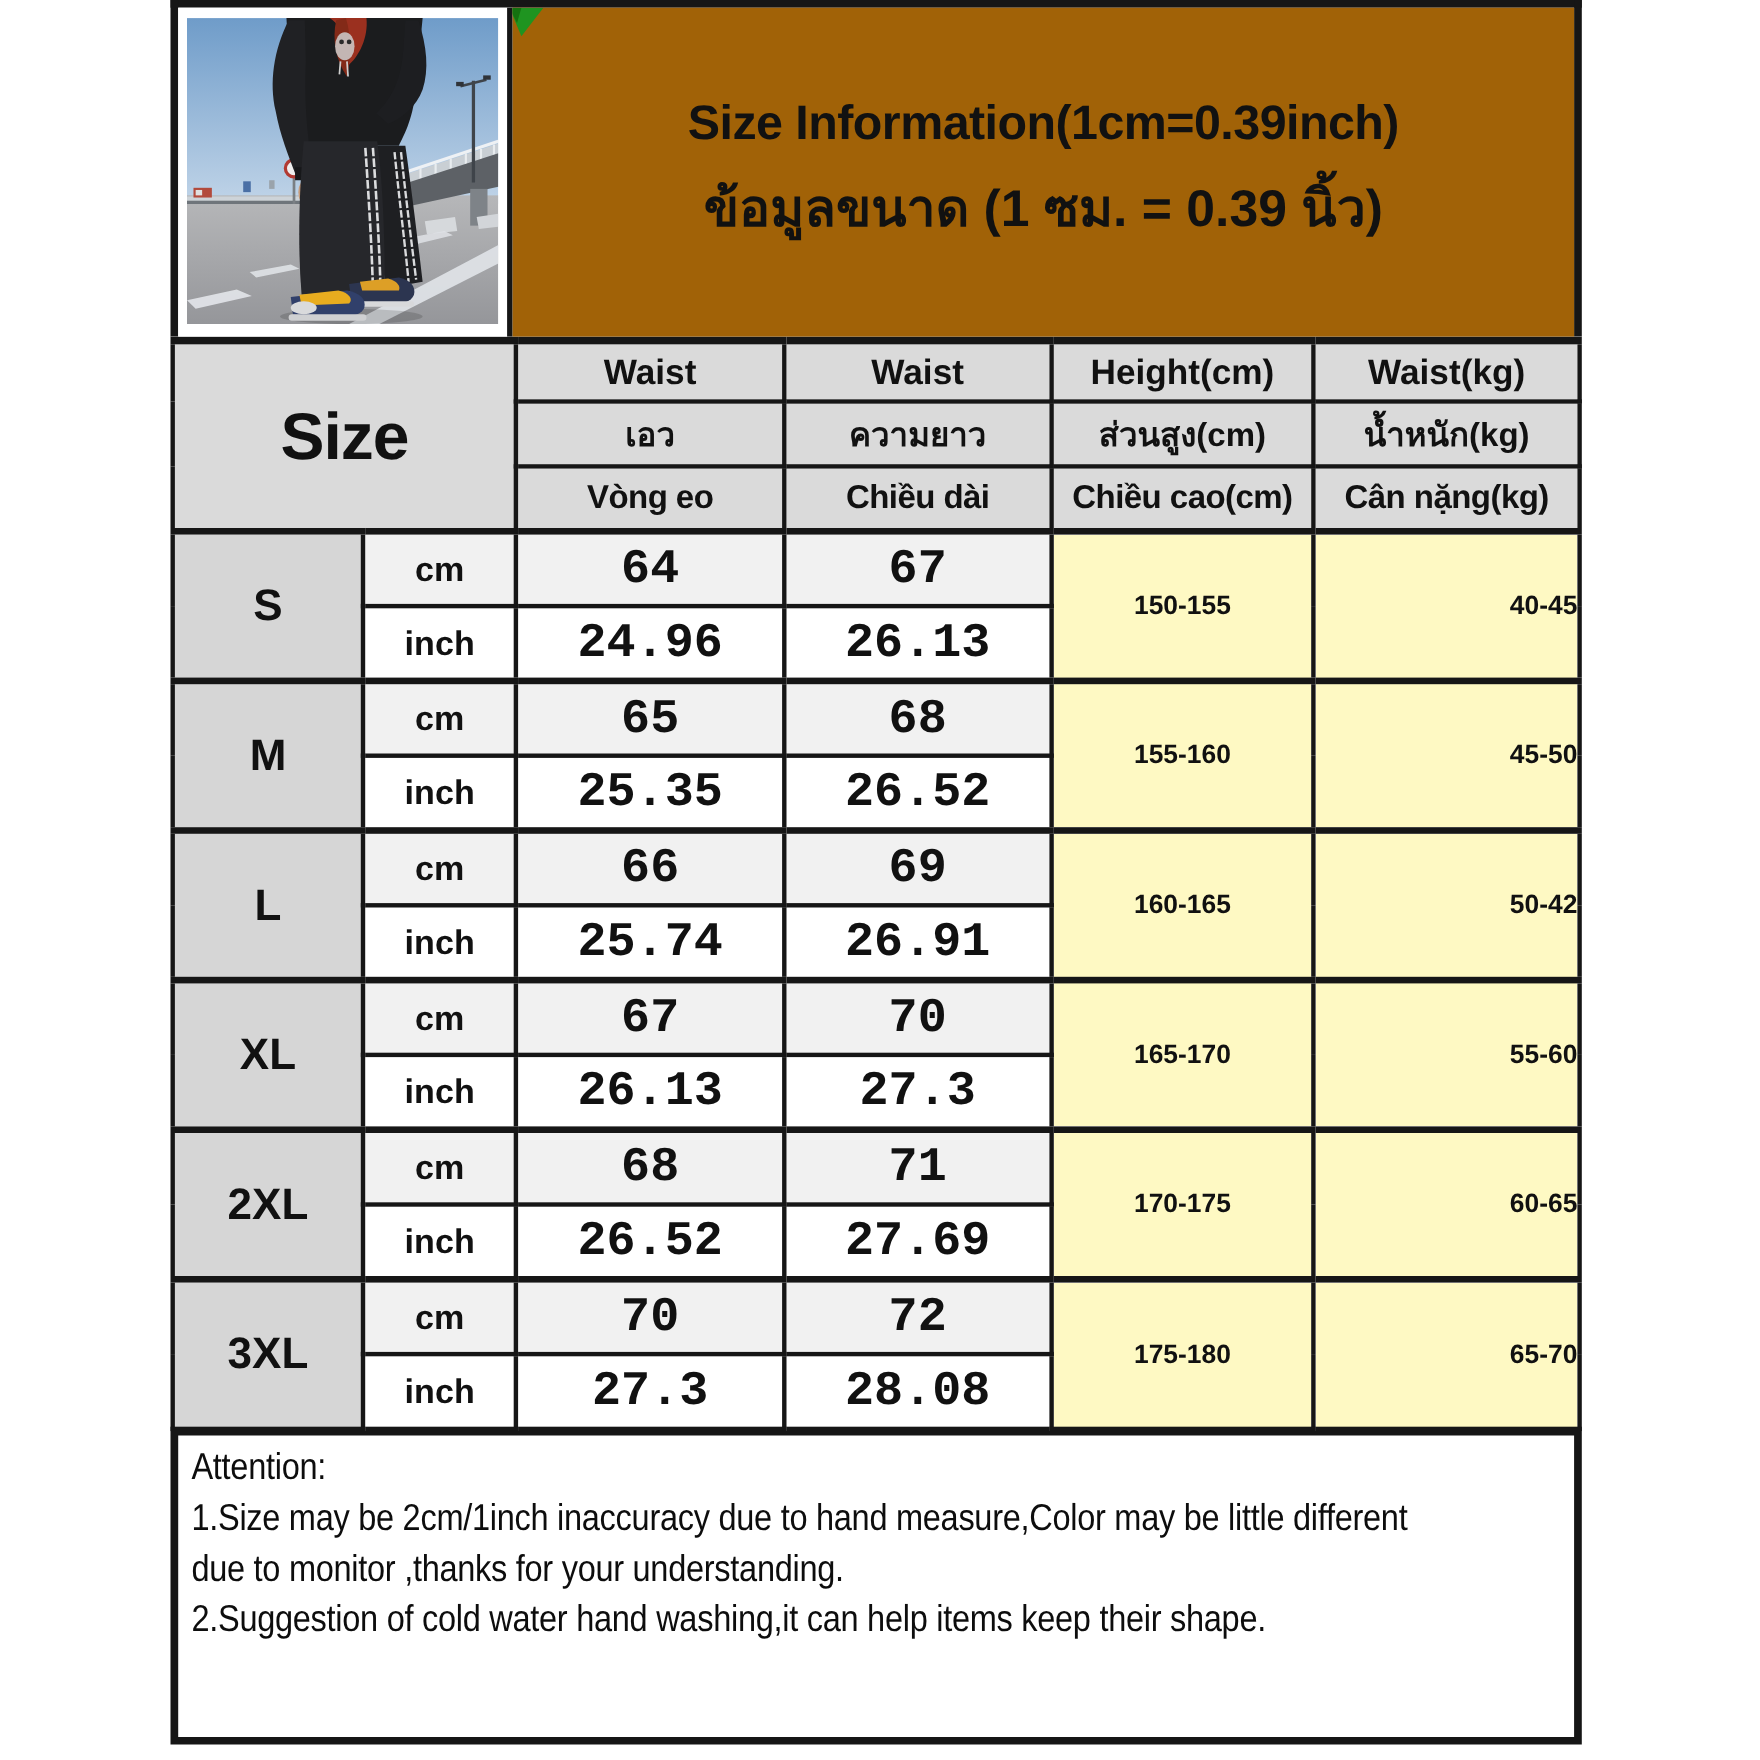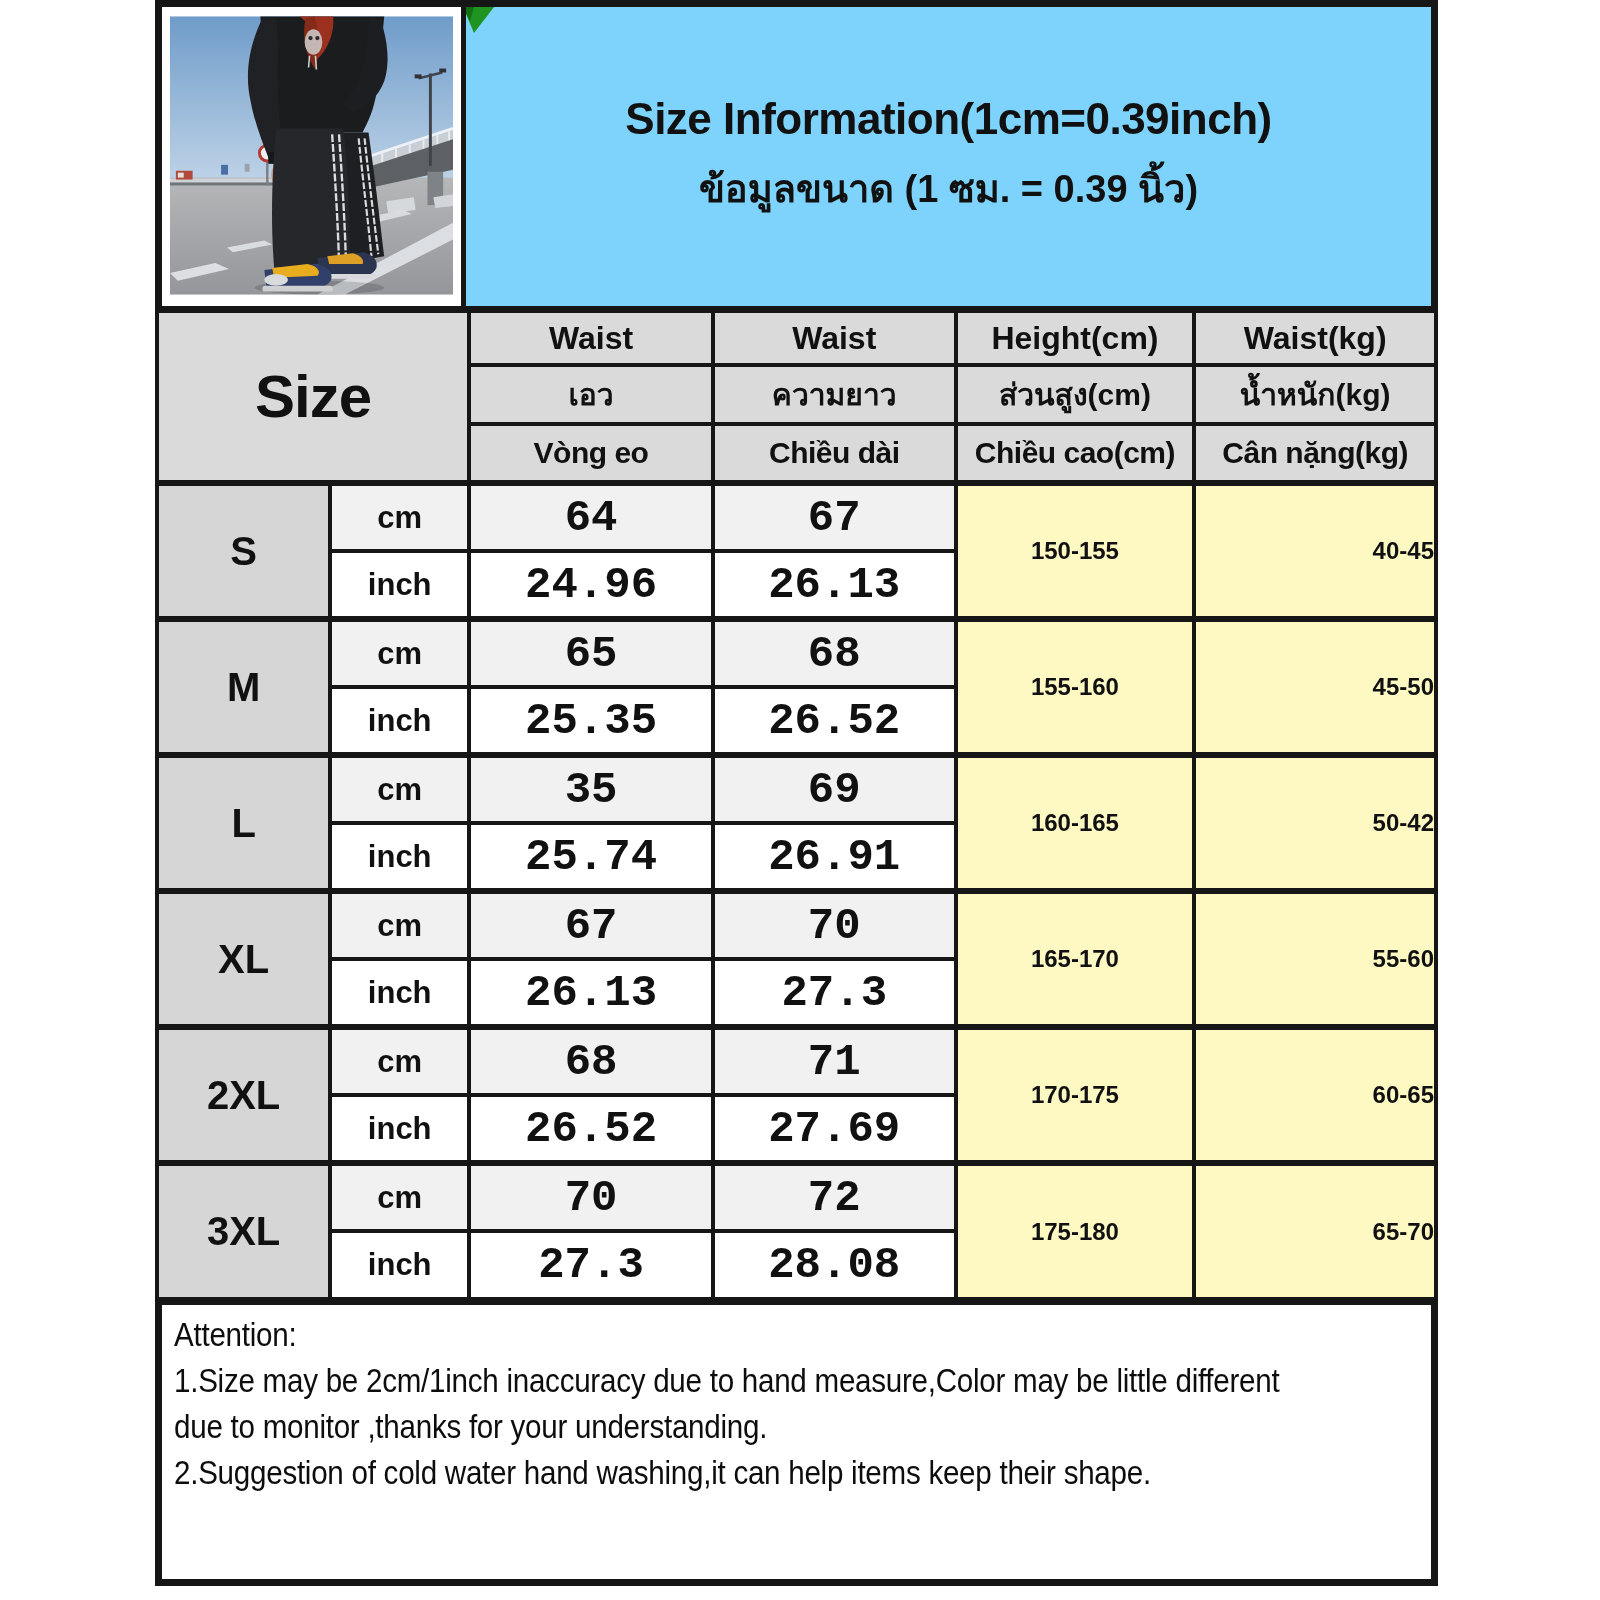--- a/index.html
+++ b/index.html
@@ -7,24 +7,24 @@
     width:1600px;height:1600px;background:#ffffff;position:relative;
     font-family:"Liberation Sans","DejaVu Sans",sans-serif;color:#111;
     -webkit-font-smoothing:antialiased;
   }
   .sheet{position:absolute;left:155px;top:0;width:1283px;}
 
   
   .top-band{display:flex;border:7px solid #161616;border-bottom:0;height:299px;background:#fff;}
   .photo-box{width:304px;flex:none;border-right:5px solid #161616;background:#ffffff;padding:8px;box-sizing:border-box;}
   .photo-box svg{display:block;width:283px;height:281px;}
-  .title-box{flex:1;background:#7dd3fc;position:relative;display:flex;flex-direction:column;
+  .title-box{flex:1;background:#a16207;position:relative;display:flex;flex-direction:column;
     justify-content:center;align-items:center;gap:14px;overflow:hidden;}
   .title-en{font-size:44px;font-weight:700;letter-spacing:-0.5px;}
-  .title-th{font-size:38px;font-weight:700;}
+  .title-th{font-size:47px;font-weight:700;}
   .title-vi{font-size:42px;font-weight:700;letter-spacing:-0.5px;}
   .corner-flag{position:absolute;left:-6px;top:0;width:34px;height:26px;}
 
   
   table.size-table{border-collapse:collapse;table-layout:fixed;width:100%;background:#fff;}
   table.size-table td{border:4px solid #161616;text-align:center;vertical-align:middle;
     font-weight:700;padding:0;overflow:hidden;}
   col.c-letter{width:172px}col.c-unit{width:138px}col.c-waist{width:242px}
   col.c-length{width:241px}col.c-height{width:237px}col.c-weight{width:240px}
 
@@ -237,21 +237,21 @@
     </tr>
     <tr class="brow row-inch">
       <td class="unit">inch</td>
       <td class="val">25.35</td>
       <td class="val">26.52</td>
     </tr>
 
     <tr class="brow row-cm bsep">
       <td class="sz edge-l" rowspan="2">L</td>
       <td class="unit">cm</td>
-      <td class="val">35</td>
+      <td class="val">66</td>
       <td class="val">69</td>
       <td class="range" rowspan="2">160-165</td>
       <td class="range edge-r" rowspan="2">50-42</td>
     </tr>
     <tr class="brow row-inch">
       <td class="unit">inch</td>
       <td class="val">25.74</td>
       <td class="val">26.91</td>
     </tr>
 

